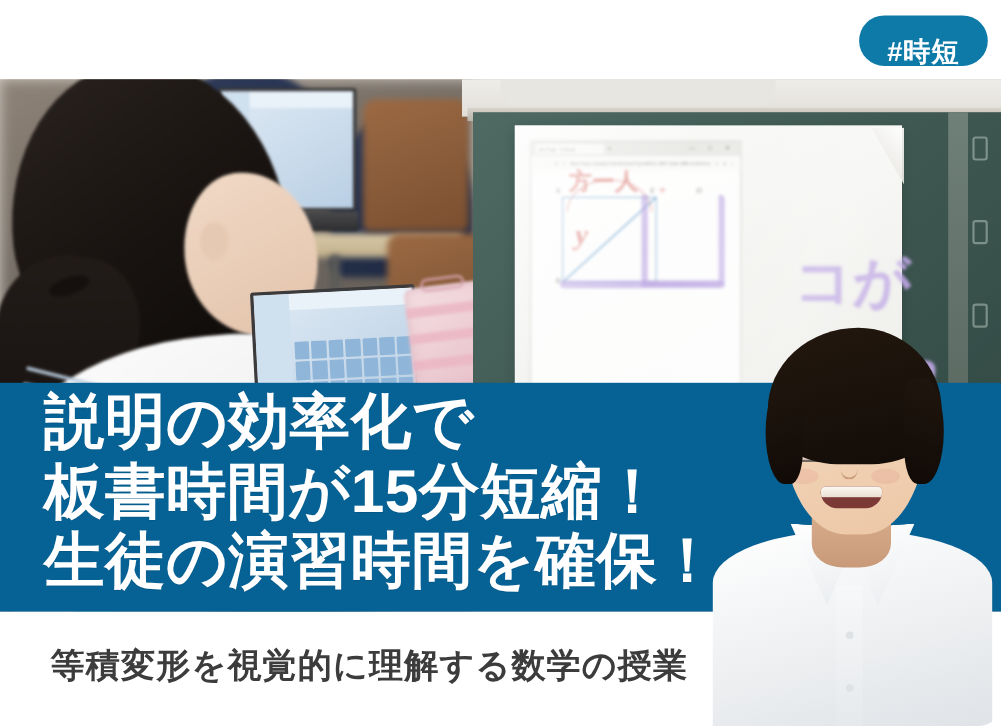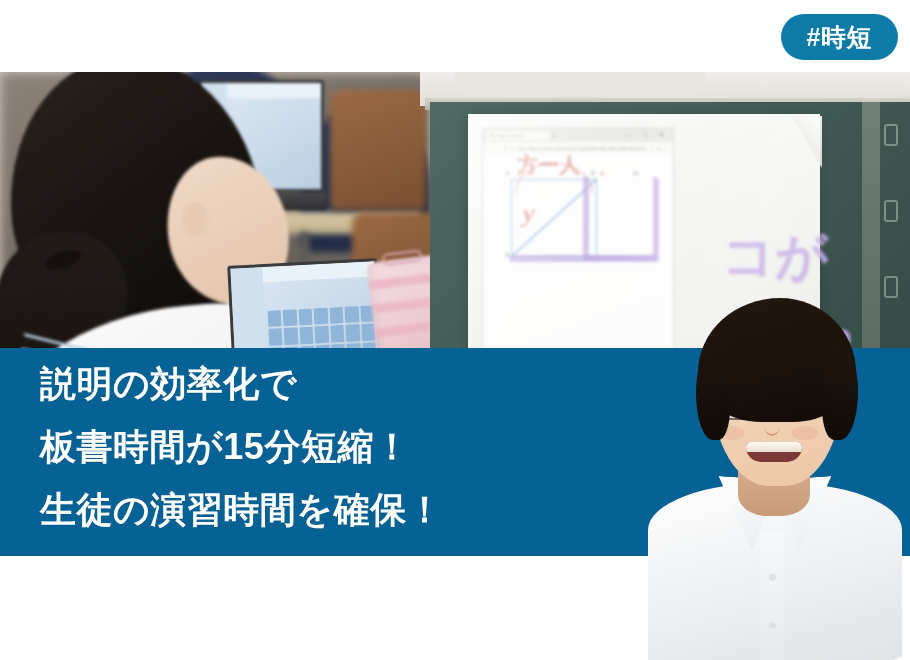--- a/index.html
+++ b/index.html
@@ -318,21 +318,21 @@
     left:0; top:348px;
     width:910px; height:208px;
     background:#066194;
     z-index:20;
   }
   .headline {
     position:absolute;
     left:40px; top:352px;
     z-index:30;
     color:#ffffff;
-    font-size:36px;
+    font-size:55px;
     font-weight:bold;
     line-height:63px;
     letter-spacing:0.5px;
     white-space:pre-line;
     text-shadow:0 1px 0 rgba(0,0,0,.08);
   }
 
   
   .teacher {
     position:absolute;
@@ -623,20 +623,21 @@
     <div class="t-bridge"></div>
     <div class="t-nose"></div>
     <div class="t-mouth">
       <div class="t-teeth"></div>
     </div>
     <div class="t-hair"></div>
     <div class="t-hair-l"></div>
     <div class="t-hair-r"></div>
   </div>
 
+  <div class="caption" style="color: rgb(60, 60, 60);">等積変形を視覚的に理解する数学の授業</div>
 
   <div class="tag-row">
-    <div class="tag-pill" style="background: rgb(13, 122, 168); color: rgb(255, 255, 255);">
+    <div class="tag-pill" style="background: rgb(13, 122, 168); color: rgb(255, 255, 255); align-items: flex-end;">
       <span>#時短</span>
     </div>
   </div>
 
 </div>
 
 </body></html>

